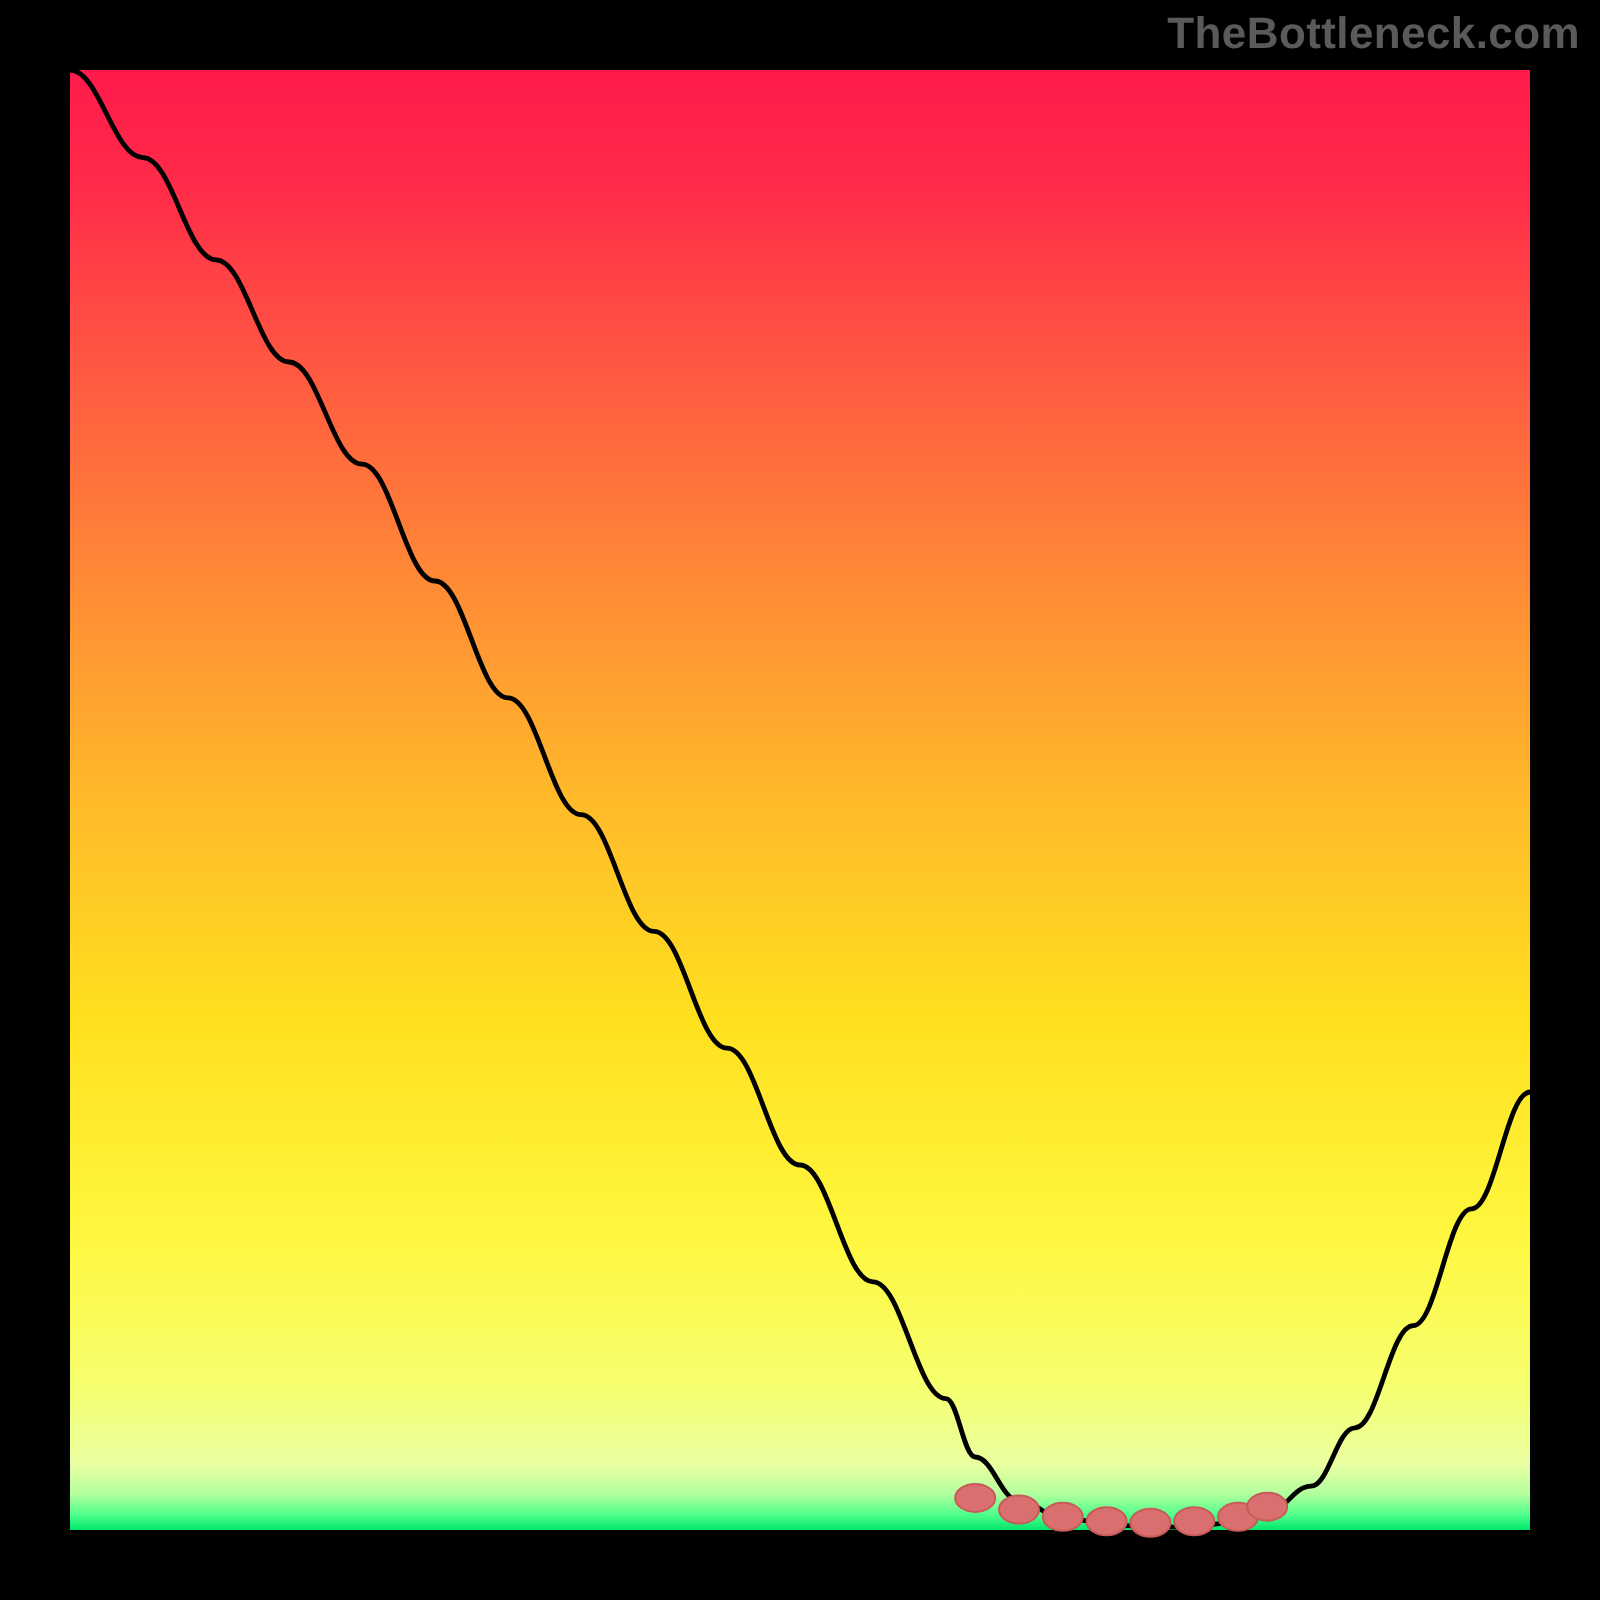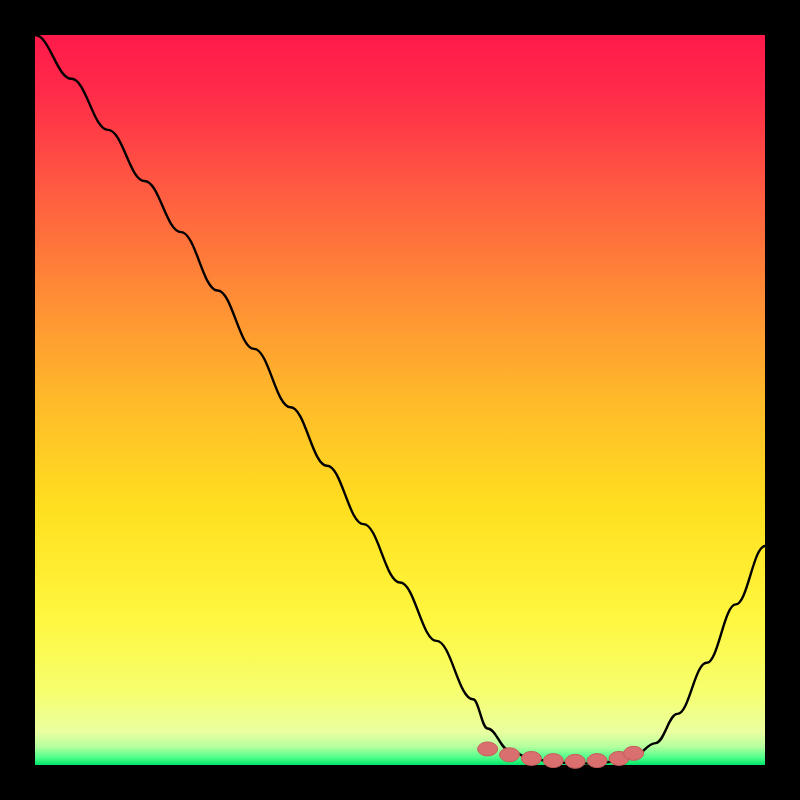--- a/index.html
+++ b/index.html
@@ -30,20 +30,21 @@
   svg {
     position: absolute;
     top: 0;
     left: 0;
   }
 </style>
 </head>
 <body>
 
 <div class="frame">
+  <div class="watermark">TheBottleneck.com</div>
   <svg id="chart-svg" width="800" height="800" viewBox="0 0 800 800">
     <defs>
       <linearGradient id="bg-grad" x1="0" y1="0" x2="0" y2="1">
           <stop offset="0%" stop-color="#ff1a4b"></stop>
           <stop offset="8%" stop-color="#ff2b49"></stop>
           <stop offset="20%" stop-color="#ff5742"></stop>
           <stop offset="35%" stop-color="#ff8a36"></stop>
           <stop offset="50%" stop-color="#ffba2a"></stop>
           <stop offset="65%" stop-color="#ffe01f"></stop>
           <stop offset="80%" stop-color="#fff740"></stop>

